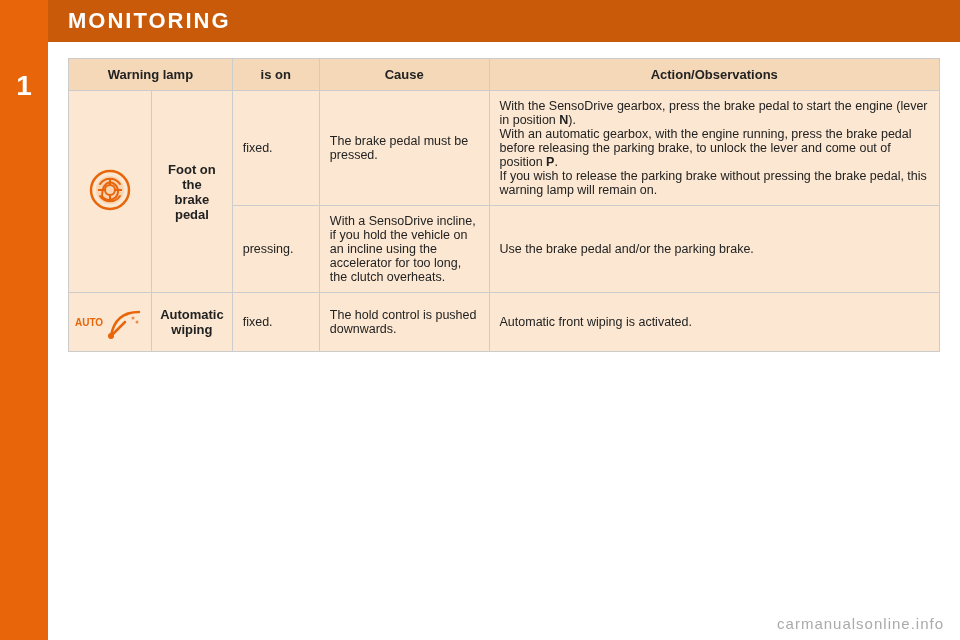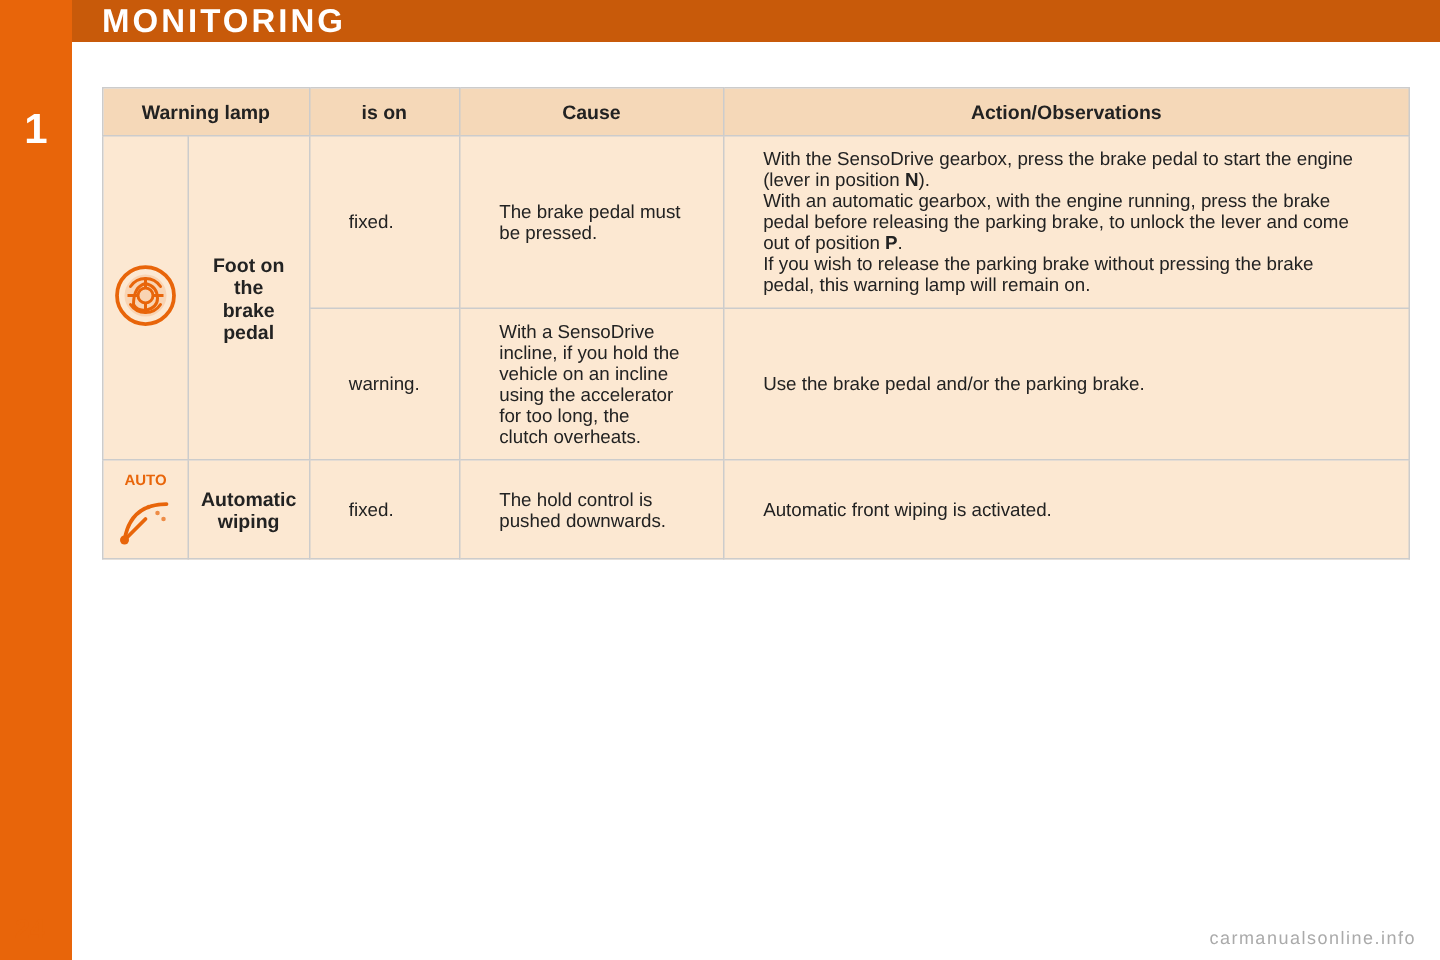--- a/index.html
+++ b/index.html
@@ -35,21 +35,21 @@
       font-weight: bold;
       margin-top: 10px;
     }
 
     
     .header {
       position: absolute;
       left: 48px;
       top: 0;
       width: 912px;
-      height: 28px;
+      height: 42px;
       background: #c85a0a;
       display: flex;
       align-items: center;
       padding-left: 20px;
     }
 
     .header-title {
       color: #fff;
       font-size: 22px;
       font-weight: bold;
@@ -84,21 +84,21 @@
       font-weight: bold;
       color: #222;
     }
 
     tbody tr {
       background: #fce8d2;
     }
 
     tbody td {
       border: 1px solid #ccc;
-      padding: 8px 26px;
+      padding: 8px 10px;
       vertical-align: middle;
       color: #222;
       font-size: 12.5px;
     }
 
     .col-warning {
       width: 160px;
     }
 
     .col-ison {
@@ -109,21 +109,21 @@
       width: 185px;
     }
 
     .col-action {
       width: 507px;
     }
 
     
     .auto-icon-wrapper {
       display: flex;
-      flex-direction: column;
+      flex-direction: row;
       align-items: center;
       gap: 2px;
     }
     .auto-label {
       font-size: 10px;
       font-weight: bold;
       color: #e8650a;
     }
 
     
@@ -134,21 +134,21 @@
       font-size: 18px;
       font-weight: bold;
       color: #e8650a;
     }
 
     
     .watermark {
       position: absolute;
       bottom: 8px;
       right: 16px;
-      font-size: 12px;
+      font-size: 15px;
       color: #aaa;
       letter-spacing: 1px;
       margin-top: 20px;
     }
 
     
     .icon-merged {
       border-right: 1px solid #ccc;
       text-align: center;
       vertical-align: middle;
@@ -229,21 +229,21 @@
         </td>
         <td class="col-action">
           With the SensoDrive gearbox, press the brake pedal to start the engine (lever in position <span class="bold-inline">N</span>).
           <br>With an automatic gearbox, with the engine running, press the brake pedal before releasing the parking brake, to unlock the lever and come out of position <span class="bold-inline">P</span>.
           <br>If you wish to release the parking brake without pressing the brake pedal, this warning lamp will remain on.
         </td>
       </tr>
 
       <tr>
         <td class="col-ison">
-          <span>warning.</span>
+          <span>pressing.</span>
         </td>
         <td class="col-cause">
           <span>With a SensoDrive incline, if you hold the vehicle on an incline using the accelerator for too long, the clutch overheats.</span>
         </td>
         <td class="col-action">
           <span>Use the brake pedal and/or the parking brake.</span>
         </td>
       </tr>
 
       <tr>

